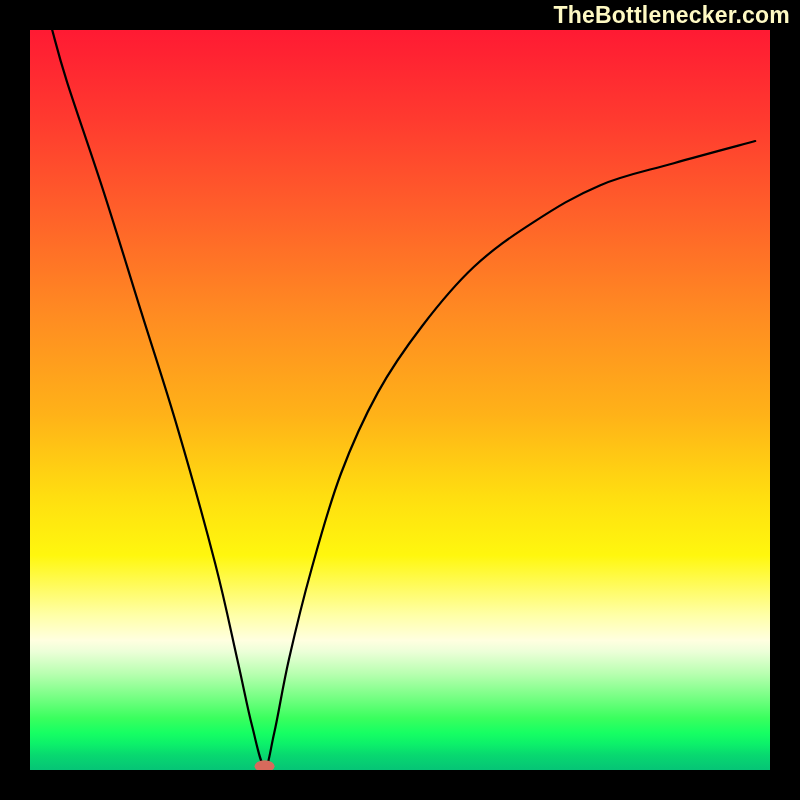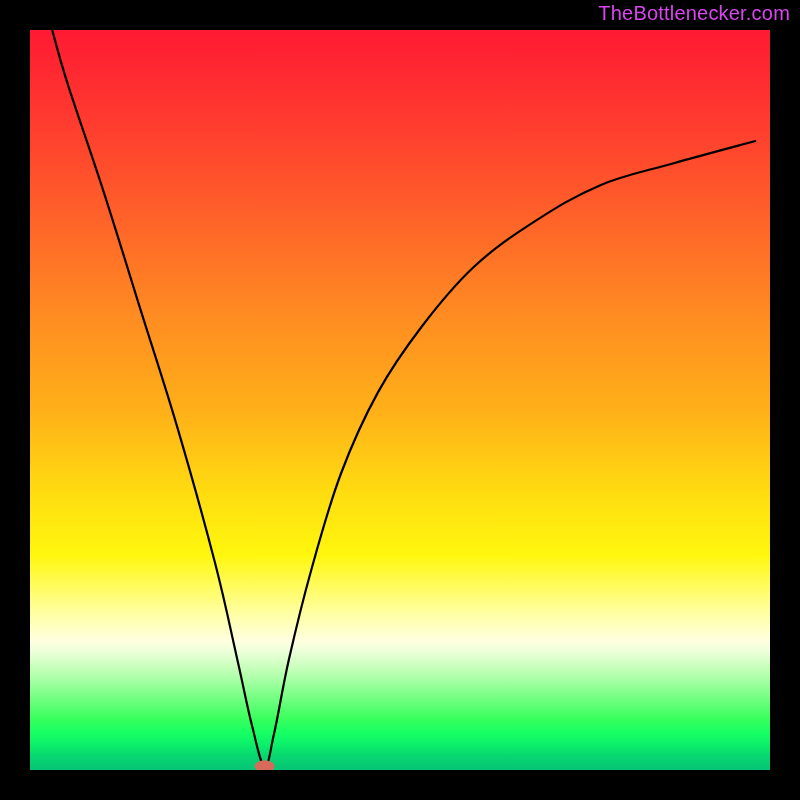--- a/index.html
+++ b/index.html
@@ -41,23 +41,23 @@
       #16ff63 95%,
       #0cf06a 96.5%,
       #08d870 98%,
       #06c476 100%
     );
   }
   .watermark {
     position: absolute;
     top: 2px;
     right: 10px;
-    color: #d946ef;
-    font-size: 20px;
-    font-weight: 400;
+    color: #fef9c3;
+    font-size: 23px;
+    font-weight: 700;
     letter-spacing: 0.2px;
     user-select: none;
     z-index: 5;
   }
   svg.curve {
     position: absolute;
     left: 0;
     top: 0;
     width: 740px;
     height: 740px;

